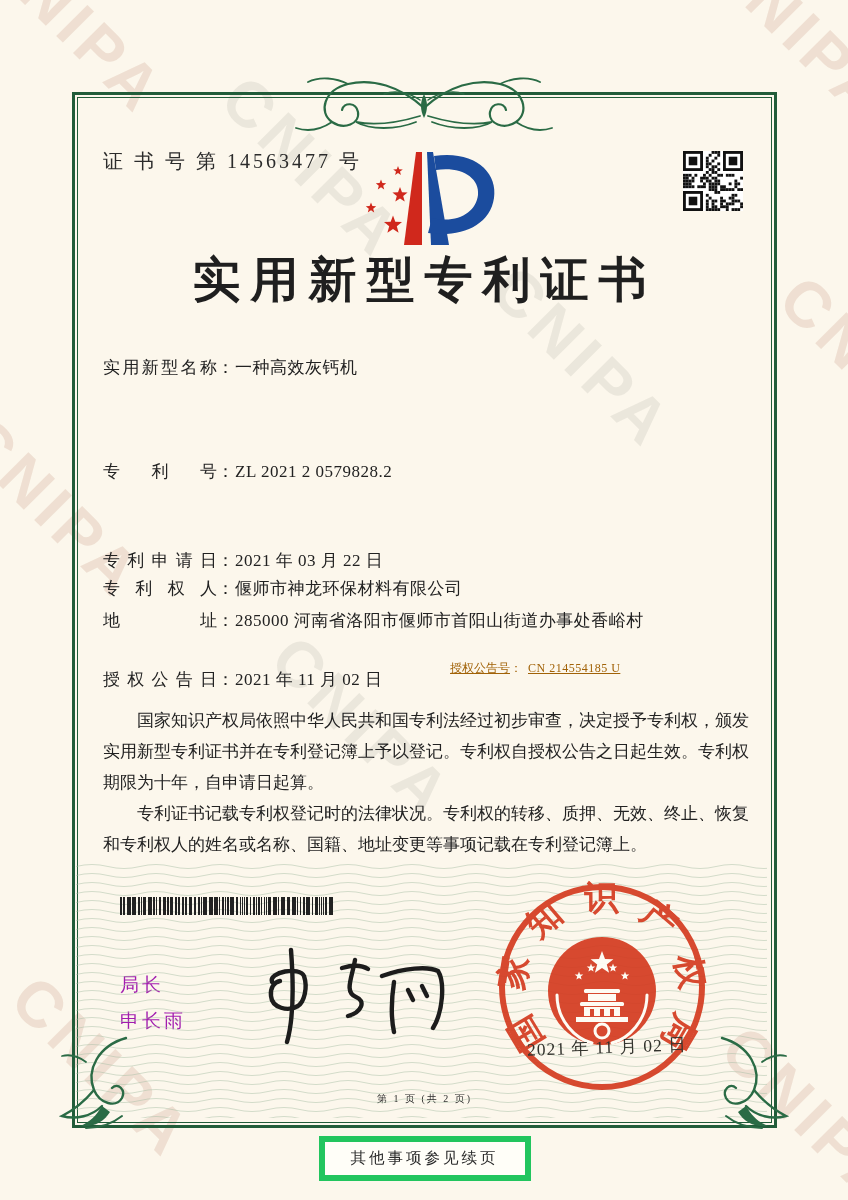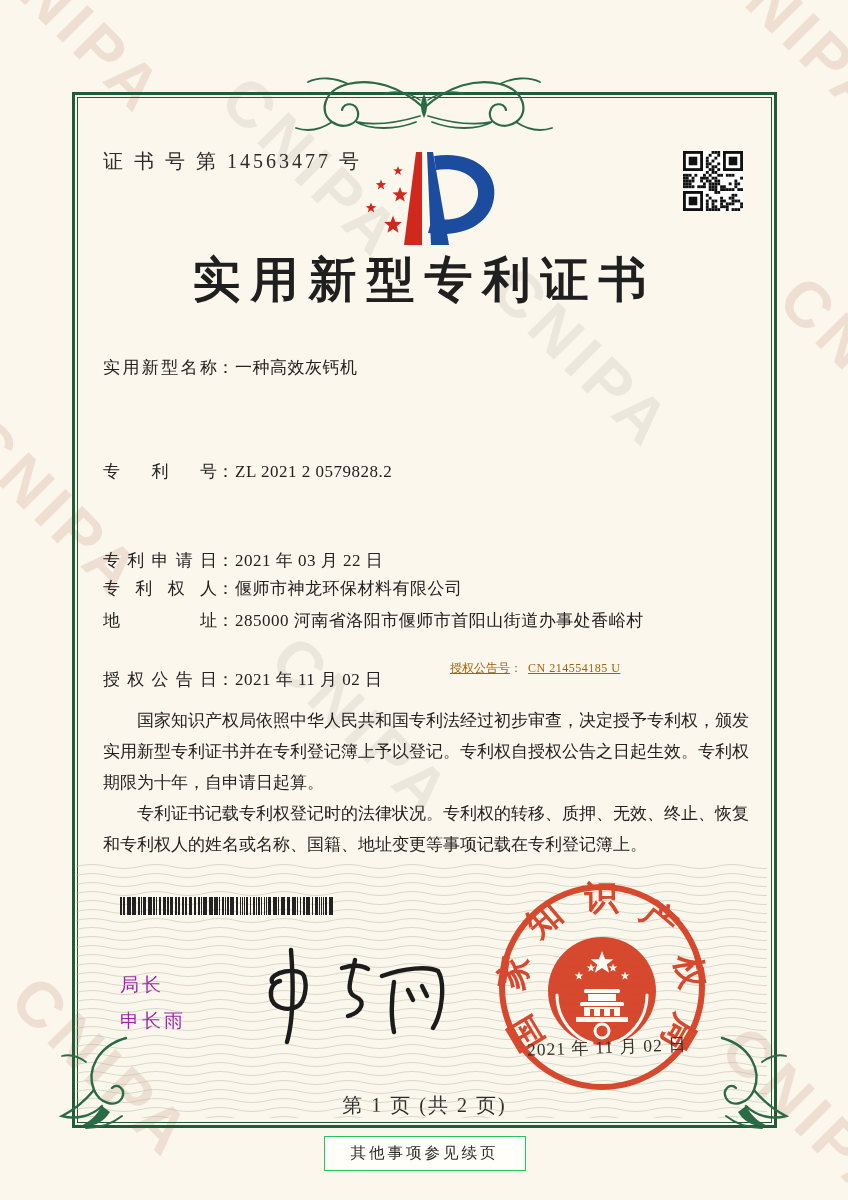--- a/index.html
+++ b/index.html
@@ -31,24 +31,24 @@
 
   .paras{left:103px;top:697px;width:646px;font-size:17px;line-height:31px;color:#222;
          text-align:justify;margin-top:8px;}
   .paras p{margin:0;text-indent:2em;}
 
   .sig-label{left:120px;font-size:19px;color:#a21caf;letter-spacing:3px;font-family:"Liberation Sans","DejaVu Sans",sans-serif;}
 
   .seal-date{left:527px;top:1035px;font-size:17.5px;color:#33332d;letter-spacing:1px;
              transform:rotate(-2deg);z-index:6;white-space:nowrap;}
 
-  .page-info{left:72px;top:1092px;width:705px;text-align:center;font-size:20px;color:#2b2b2b;letter-spacing:2px;}
+  .page-info{left:72px;top:1092px;width:705px;text-align:center;font-size:10px;color:#2b2b2b;letter-spacing:2px;}
 
   .note-box{left:72px;top:1136px;width:705px;text-align:center;}
-  .note-box span{display:inline-block;background:#fffef8;border:1px solid #22c55e;
+  .note-box span{display:inline-block;background:#fffef8;border:6px solid #22c55e;
                  padding:6px 26px;font-size:15.5px;letter-spacing:3px;color:#2b2b2b;}
 
   svg{display:block;}
 </style>
 </head>
 <body>
 
 <div id="page">
 
   <div class="wm" style="left:-38px;top:-14px;">CNIPA</div>

